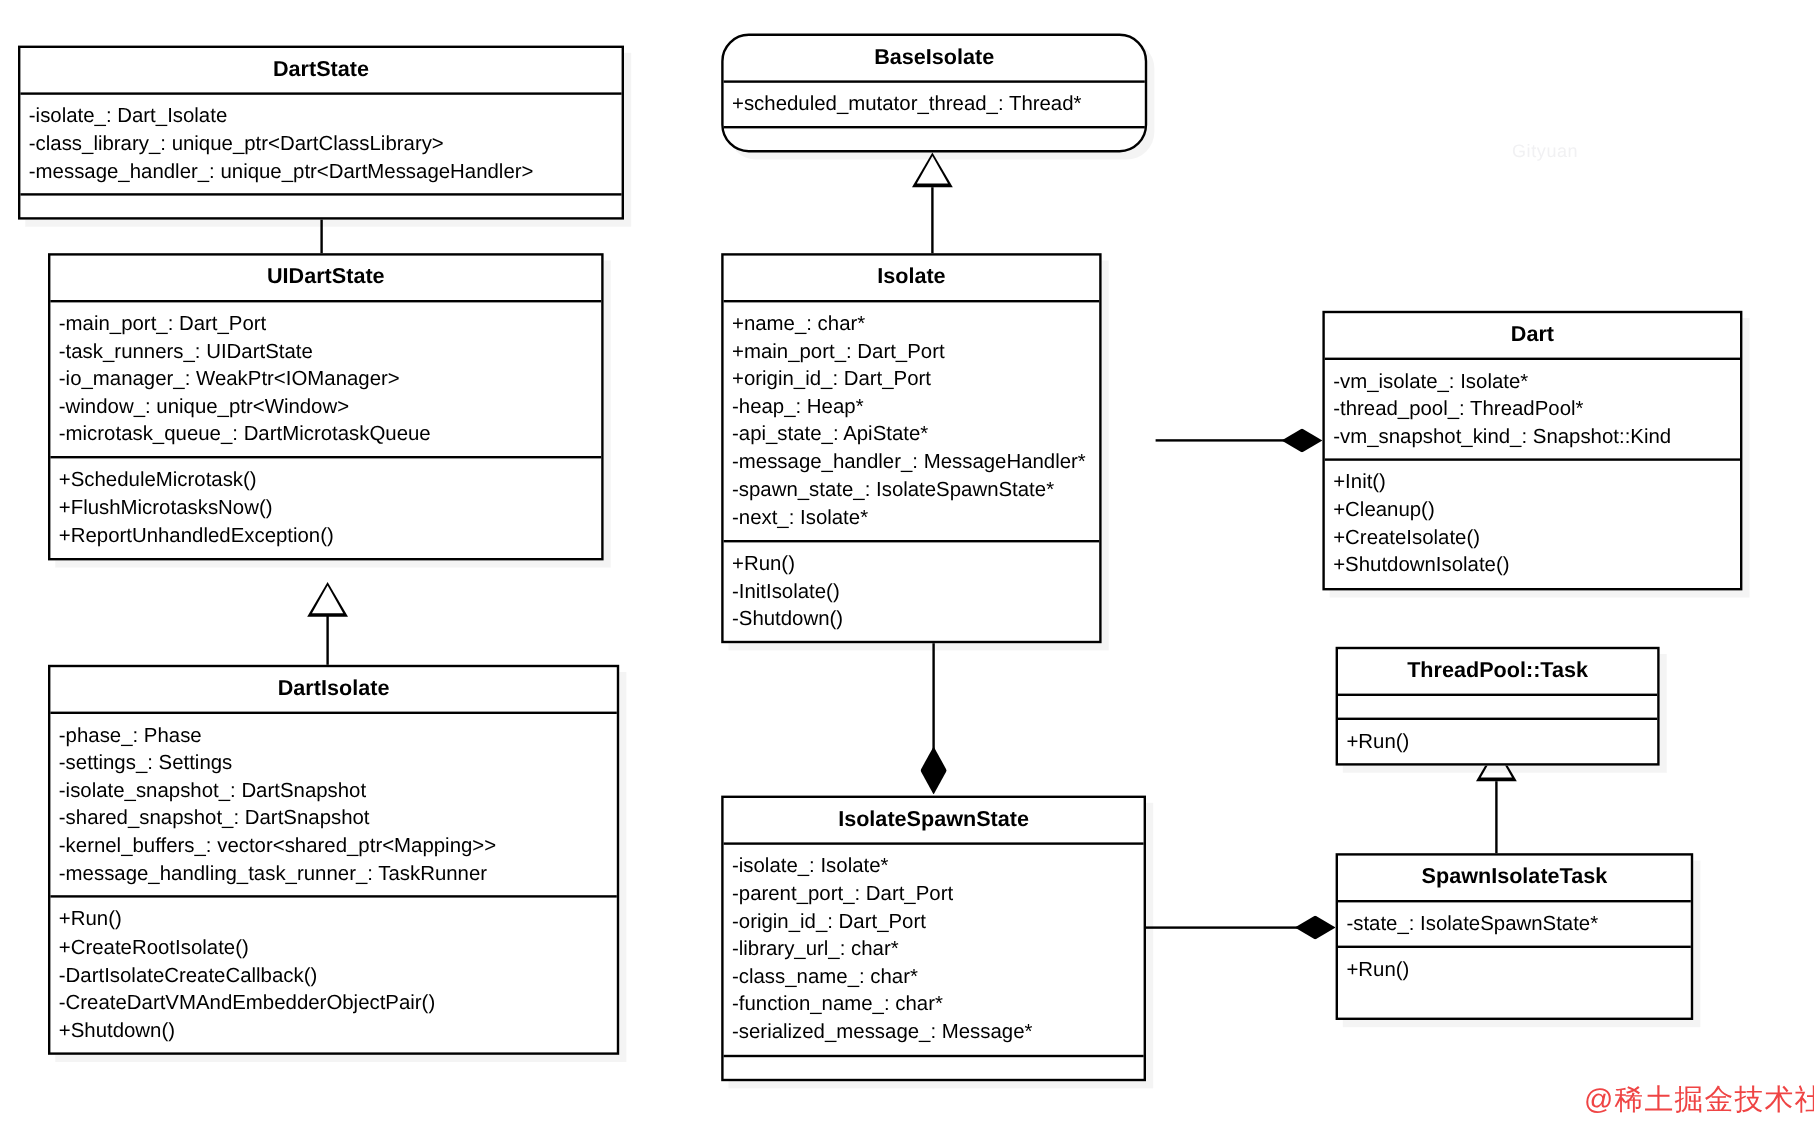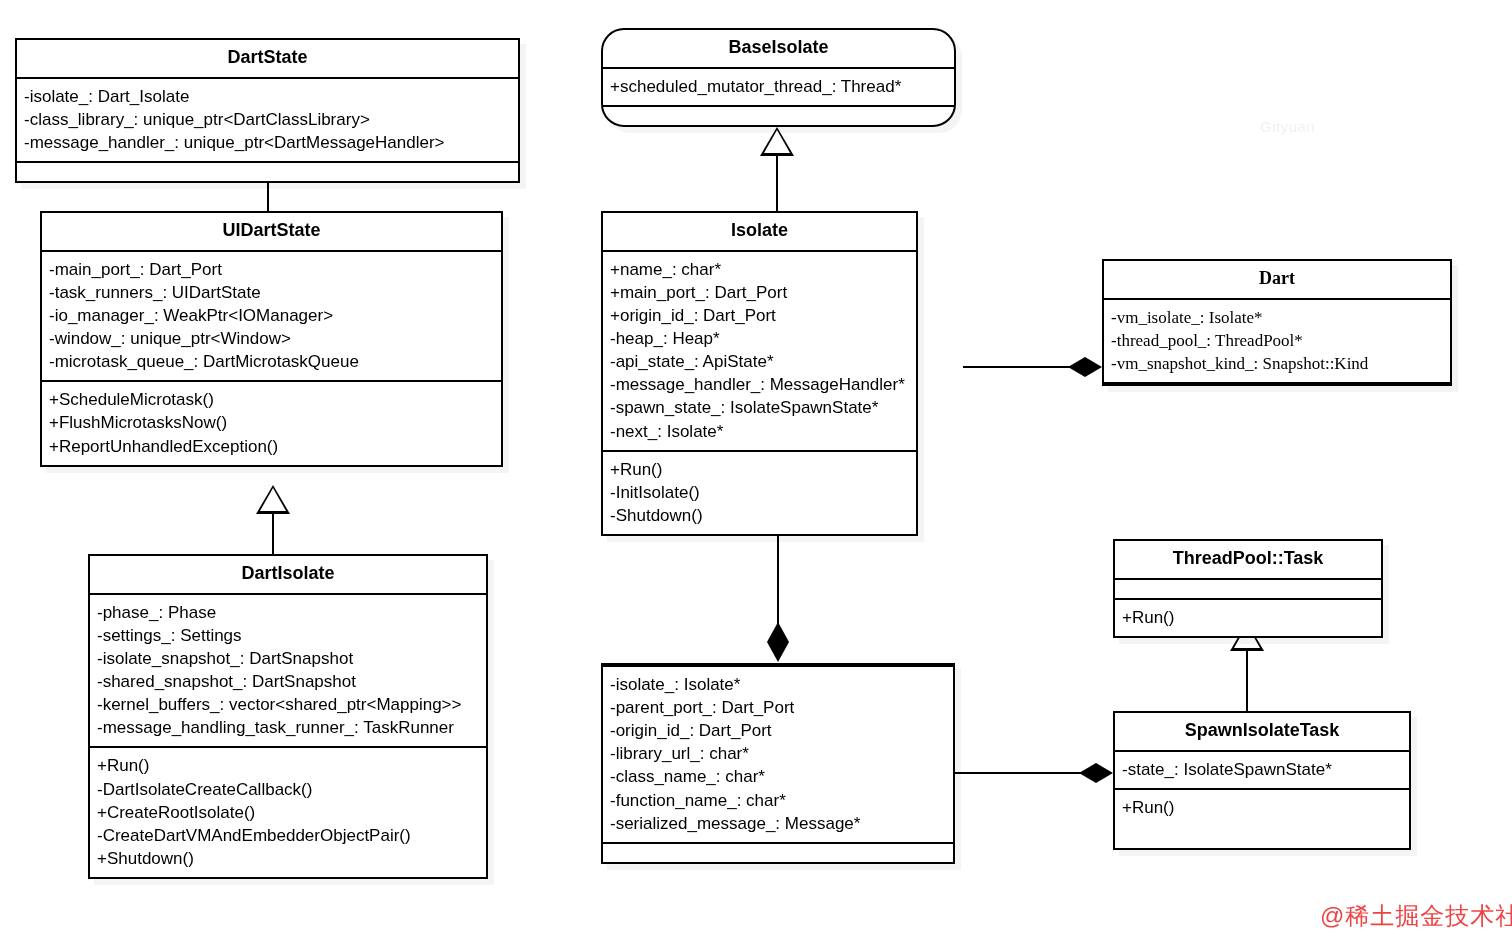--- a/index.html
+++ b/index.html
@@ -160,36 +160,36 @@
       <div class="uml-row">-microtask_queue_: DartMicrotaskQueue</div>
     </div>
     <div class="uml-sep"></div>
     <div class="uml-compartment">
       <div class="uml-row">+ScheduleMicrotask()</div>
       <div class="uml-row">+FlushMicrotasksNow()</div>
       <div class="uml-row">+ReportUnhandledException()</div>
     </div>
   </div>
 
-  <div class="uml-class" style="left:40px; top:554px; width:400px;margin-left:48px;">
+  <div class="uml-class" style="left:40px; top:554px; width:476px;">
     <div class="uml-title">DartIsolate</div>
     <div class="uml-sep"></div>
     <div class="uml-compartment">
       <div class="uml-row">-phase_: Phase</div>
       <div class="uml-row">-settings_: Settings</div>
       <div class="uml-row">-isolate_snapshot_: DartSnapshot</div>
       <div class="uml-row">-shared_snapshot_: DartSnapshot</div>
       <div class="uml-row">-kernel_buffers_: vector&lt;shared_ptr&lt;Mapping&gt;&gt;</div>
       <div class="uml-row">-message_handling_task_runner_: TaskRunner</div>
     </div>
     <div class="uml-sep"></div>
     <div class="uml-compartment">
       <div class="uml-row">+Run()</div>
+      <div class="uml-row">+CreateRootIsolate()</div>
       <div class="uml-row">-DartIsolateCreateCallback()</div>
-      <div class="uml-row">+CreateRootIsolate()</div>
       <div class="uml-row">-CreateDartVMAndEmbedderObjectPair()</div>
       <div class="uml-row">+Shutdown()</div>
     </div>
   </div>
 
   <div class="uml-class" style="left:601px; top:28px; width:355px;border-radius:23px;">
     <div class="uml-title">BaseIsolate</div>
     <div class="uml-sep"></div>
     <div class="uml-compartment">
       <div class="uml-row">+scheduled_mutator_thread_: Thread*</div>
@@ -212,32 +212,39 @@
       <div class="uml-row">-next_: Isolate*</div>
     </div>
     <div class="uml-sep"></div>
     <div class="uml-compartment">
       <div class="uml-row">+Run()</div>
       <div class="uml-row">-InitIsolate()</div>
       <div class="uml-row">-Shutdown()</div>
     </div>
   </div>
 
-  <div class="uml-class" style="left:1102px; top:259px; width:350px;font-family:Liberation Serif, serif;">
+  <div class="uml-class" style="left:1102px; top:259px; width:350px;">
     <div class="uml-title">Dart</div>
     <div class="uml-sep"></div>
     <div class="uml-compartment">
       <div class="uml-row">-vm_isolate_: Isolate*</div>
       <div class="uml-row">-thread_pool_: ThreadPool*</div>
       <div class="uml-row">-vm_snapshot_kind_: Snapshot::Kind</div>
     </div>
     <div class="uml-sep"></div>
+    <div class="uml-compartment">
+      <div class="uml-row">+Init()</div>
+      <div class="uml-row">+Cleanup()</div>
+      <div class="uml-row">+CreateIsolate()</div>
+      <div class="uml-row">+ShutdownIsolate()</div>
+    </div>
   </div>
 
   <div class="uml-class" style="left:601px; top:663px; width:354px;">
+    <div class="uml-title">IsolateSpawnState</div>
     <div class="uml-sep"></div>
     <div class="uml-compartment">
       <div class="uml-row">-isolate_: Isolate*</div>
       <div class="uml-row">-parent_port_: Dart_Port</div>
       <div class="uml-row">-origin_id_: Dart_Port</div>
       <div class="uml-row">-library_url_: char*</div>
       <div class="uml-row">-class_name_: char*</div>
       <div class="uml-row">-function_name_: char*</div>
       <div class="uml-row">-serialized_message_: Message*</div>
     </div>

